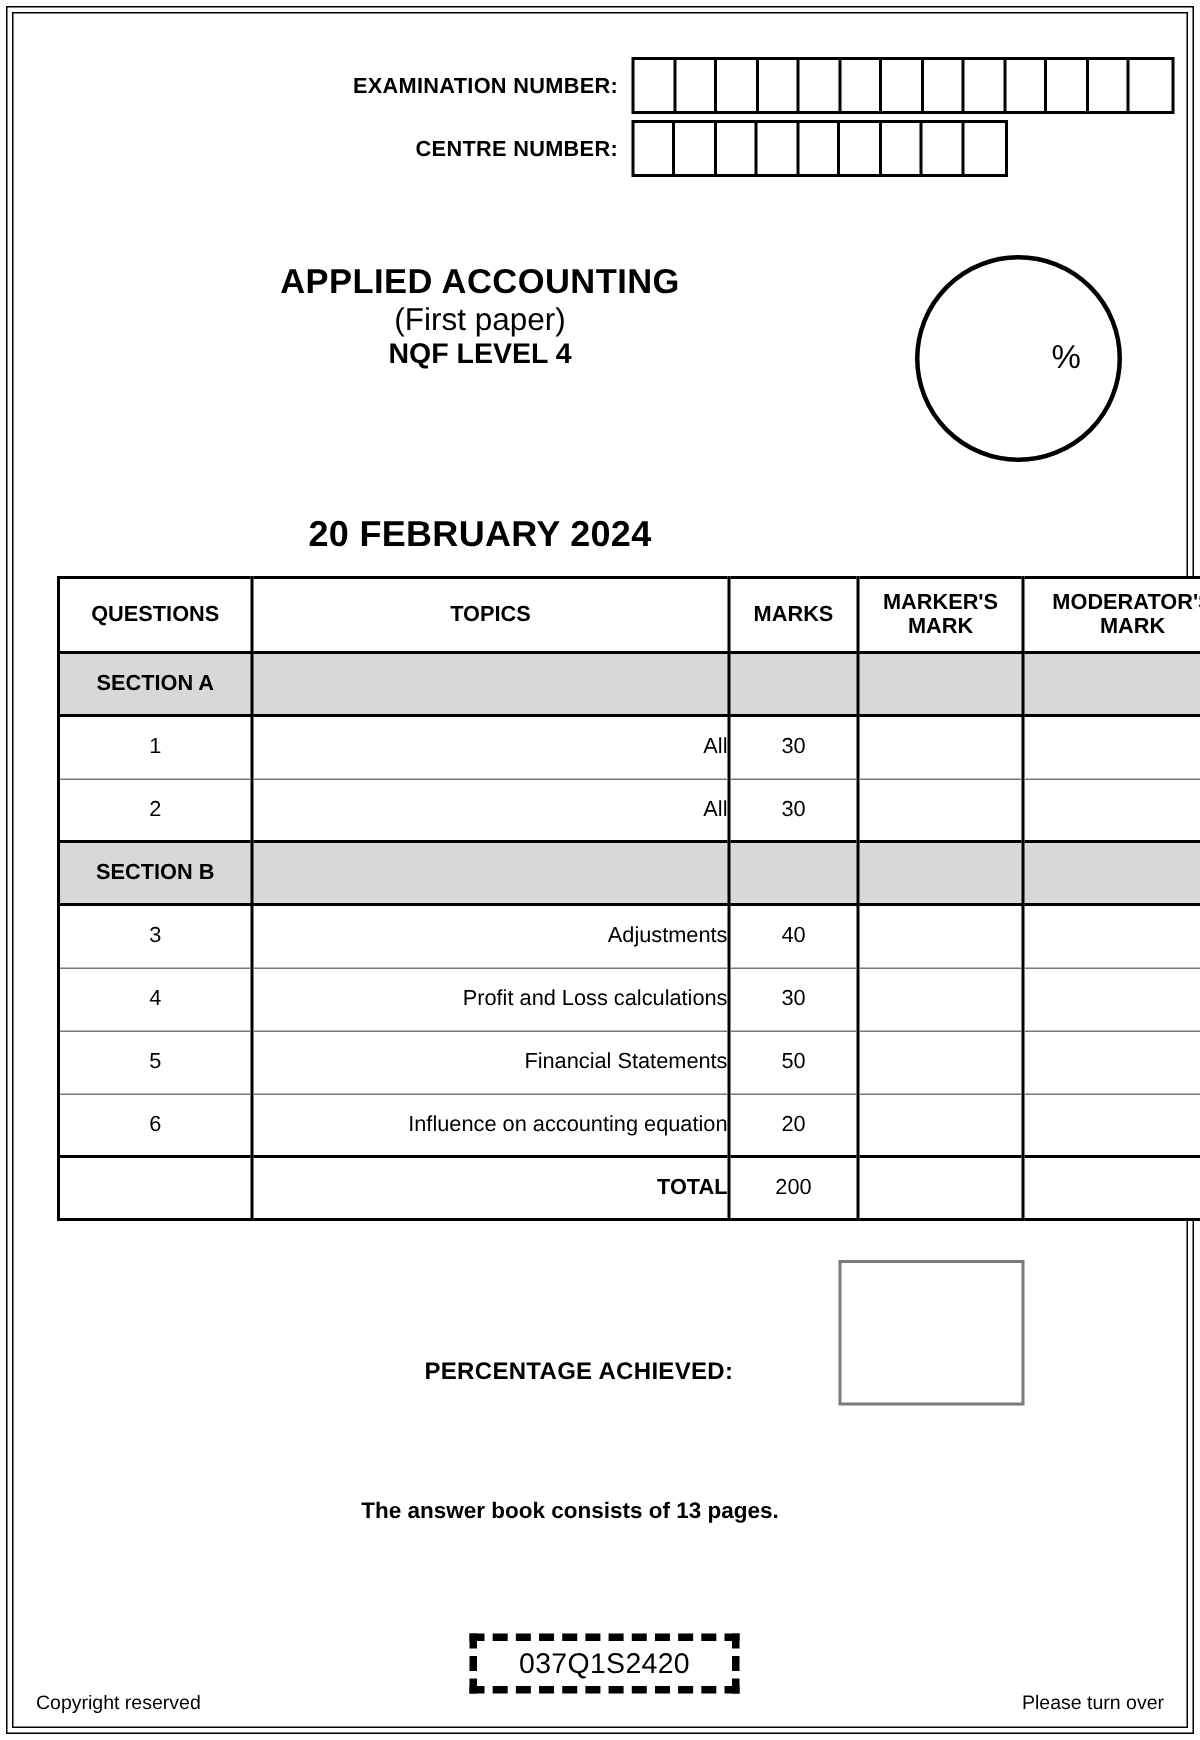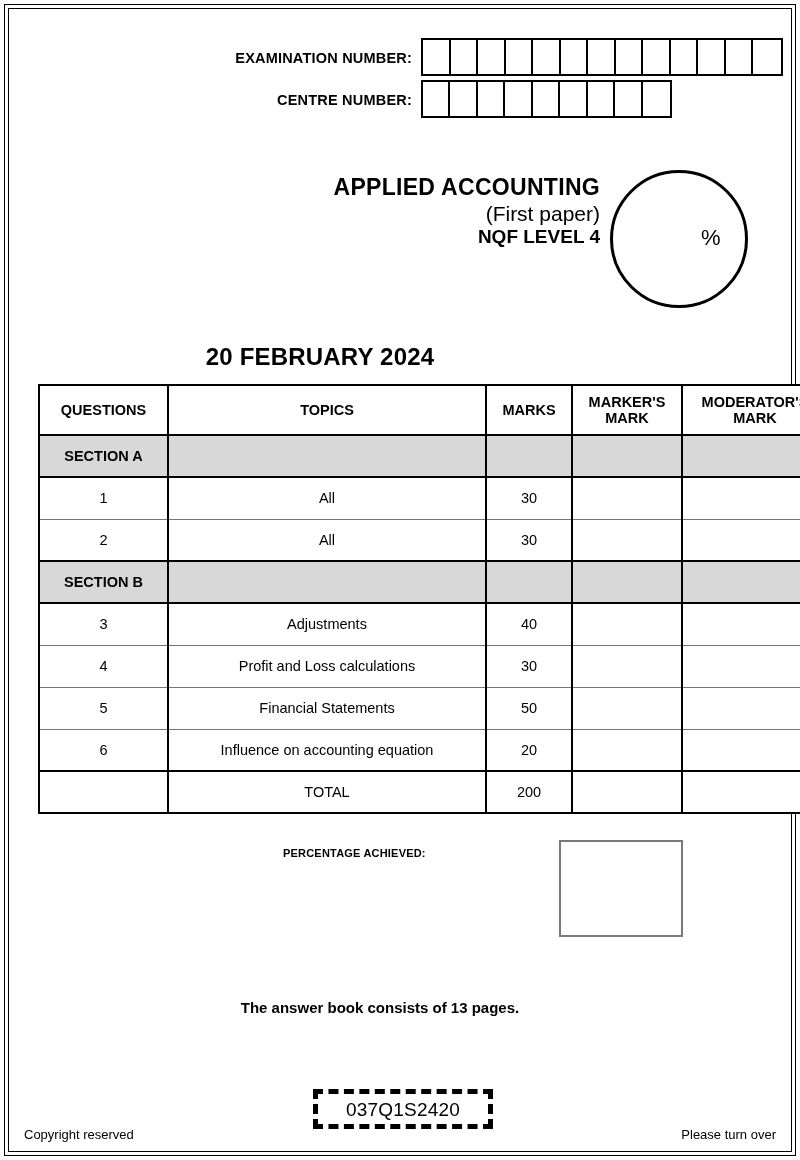--- a/index.html
+++ b/index.html
@@ -137,49 +137,49 @@
     font-size: 14.5px;
   }
   .c-q  { width: 129px; }
   .c-t  { width: 318px; }
   .c-m  { width: 86px; }
   .c-mk { width: 110px; }
   .c-md { width: 146px; }
 
   .mtable tbody td { height: 42px; }
   .td-q  { text-align: center; }
-  .td-t  { text-align: center;  padding-left: 9px; }
+  .td-t  { text-align: right;  padding-left: 9px; }
   .td-m  { text-align: center; }
 
   .row-section td {
     background: #d8d8d8;
     height: 34px;
   }
   .row-section .td-q { font-weight: bold; text-align: center; }
-  .row-total .td-t { font-weight: normal; }
+  .row-total .td-t { font-weight: bold; }
   .row-tall td { height: 48px; }
   .topic-two { line-height: 1.25; }
 
   
   .mtable { border: 2px solid #000; }
   .mtable thead th { border-bottom: 2px solid #000; }
   .mtable th.c-q, .mtable td.td-q { border-right: 2px solid #000; }
   .mtable th.c-t, .mtable td.td-t { border-right: 2px solid #000; }
   .mtable th.c-m, .mtable td.td-m { border-right: 2px solid #000; }
   .mtable th.c-mk, .mtable td.td-mk { border-right: 2px solid #000; margin-top: 28px; }
   .row-section td { border-top: 2px solid #000; border-bottom: 2px solid #000; }
   .row-total td { border-top: 2px solid #000; }
   .mtable tbody tr:last-child td { border-bottom: 2px solid #000; }
 
   
   .pct-label {
     position: absolute;
     left: 283px;
-    top: 847px;
-    font-size: 11px;
+    top: 906px;
+    font-size: 16px;
     font-weight: bold;
     letter-spacing: 0.2px;
   }
   .pct-box {
     position: absolute;
     left: 559px;
     top: 840px;
     width: 124px;
     height: 97px;
     border: 2px solid #7a7a7a;
@@ -263,21 +263,21 @@
       <div class="cell" style="width: 11.1111%;"></div>
       <div class="cell" style="width: 11.1111%;"></div>
       <div class="cell" style="width: 11.1111%;"></div>
       <div class="cell" style="width: 11.1111%;"></div>
       <div class="cell" style="width: 11.1111%;"></div>
       <div class="cell" style="width: 11.1111%;"></div>
       <div class="cell" style="width: 11.1111%;"></div>
       <div class="cell" style="width: 11.1111%;"></div>
     </div>
 
-  <div class="title-block" style="top:174px;text-align:right;">
+  <div class="title-block" style="top:174px;">
     <div class="t-main">APPLIED ACCOUNTING</div>
     <div class="t-sub">(First paper)</div>
     <div class="t-level">NQF LEVEL 4</div>
   </div>
   <div class="title-block" style="top:343px;">
     <div class="t-date">20 FEBRUARY 2024</div>
   </div>
 
   <div class="pct-circle">
     <div class="pct-sign">%</div>

